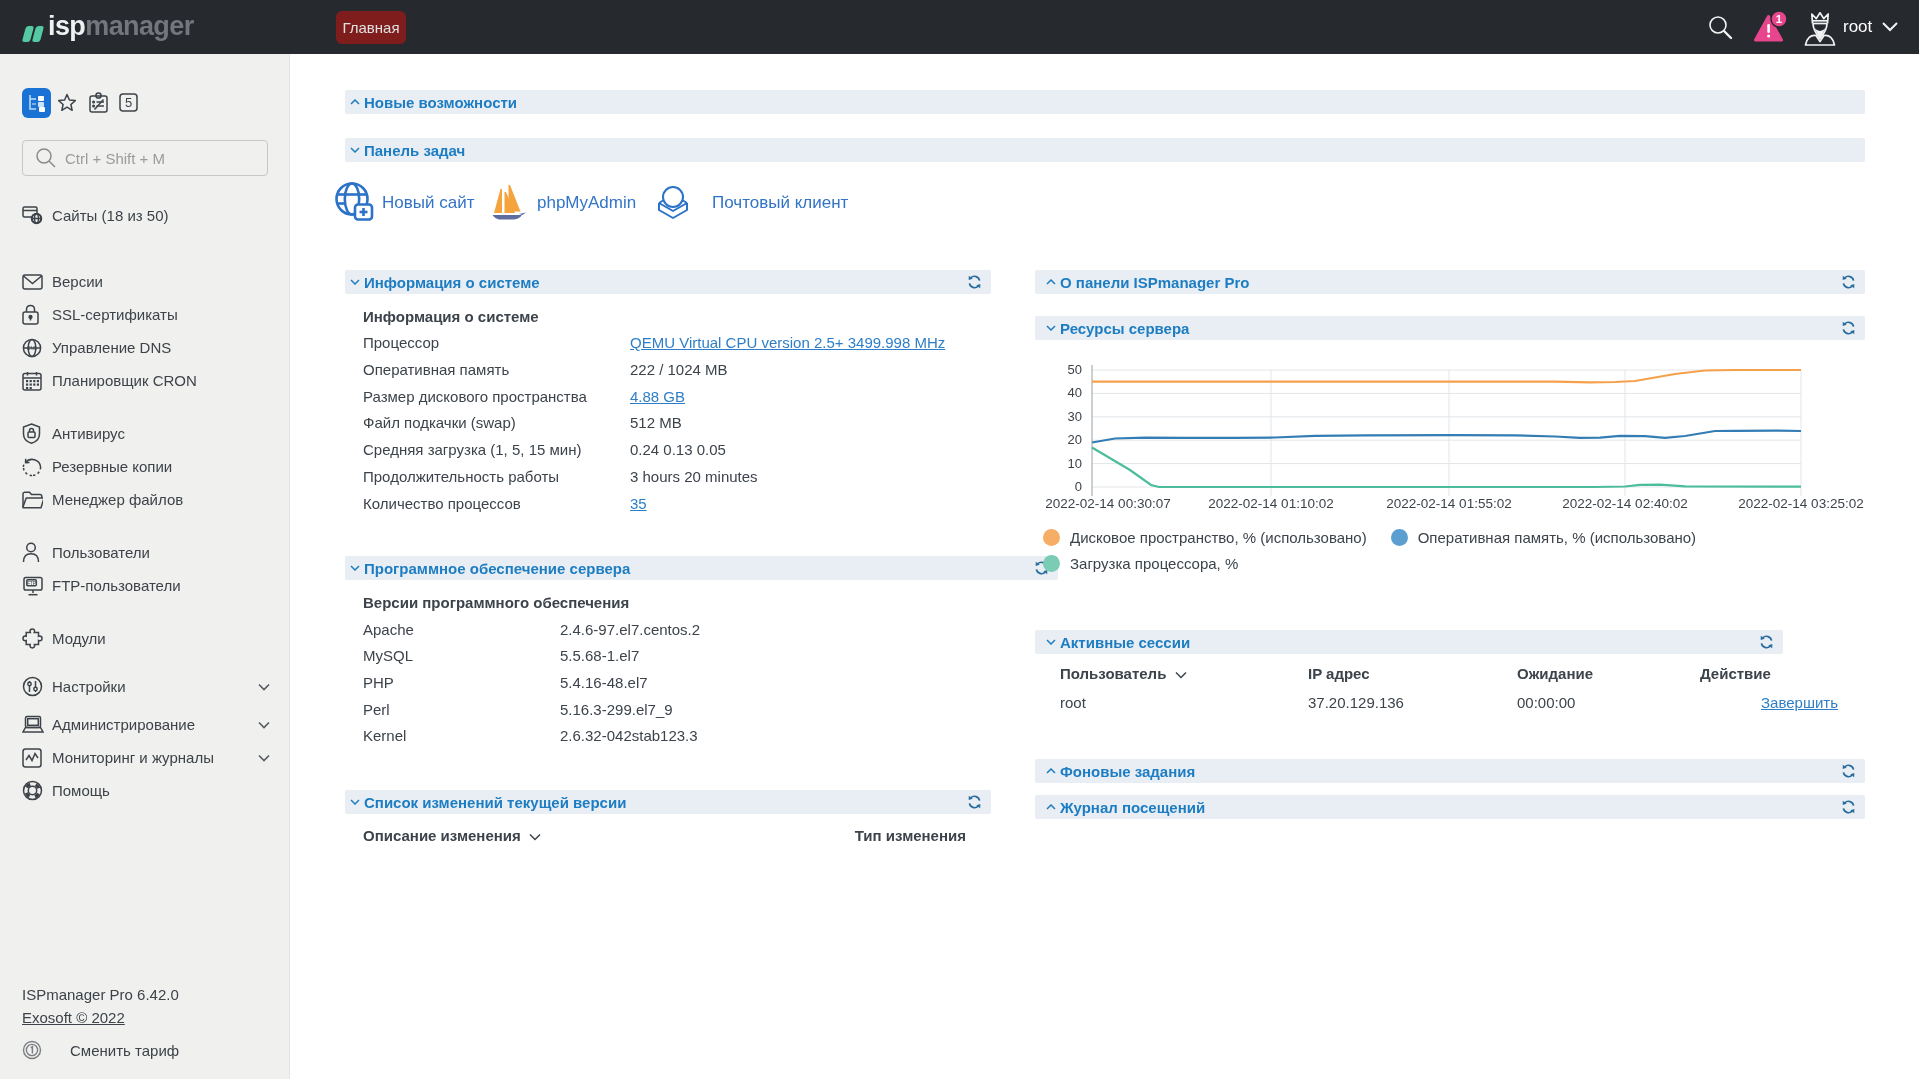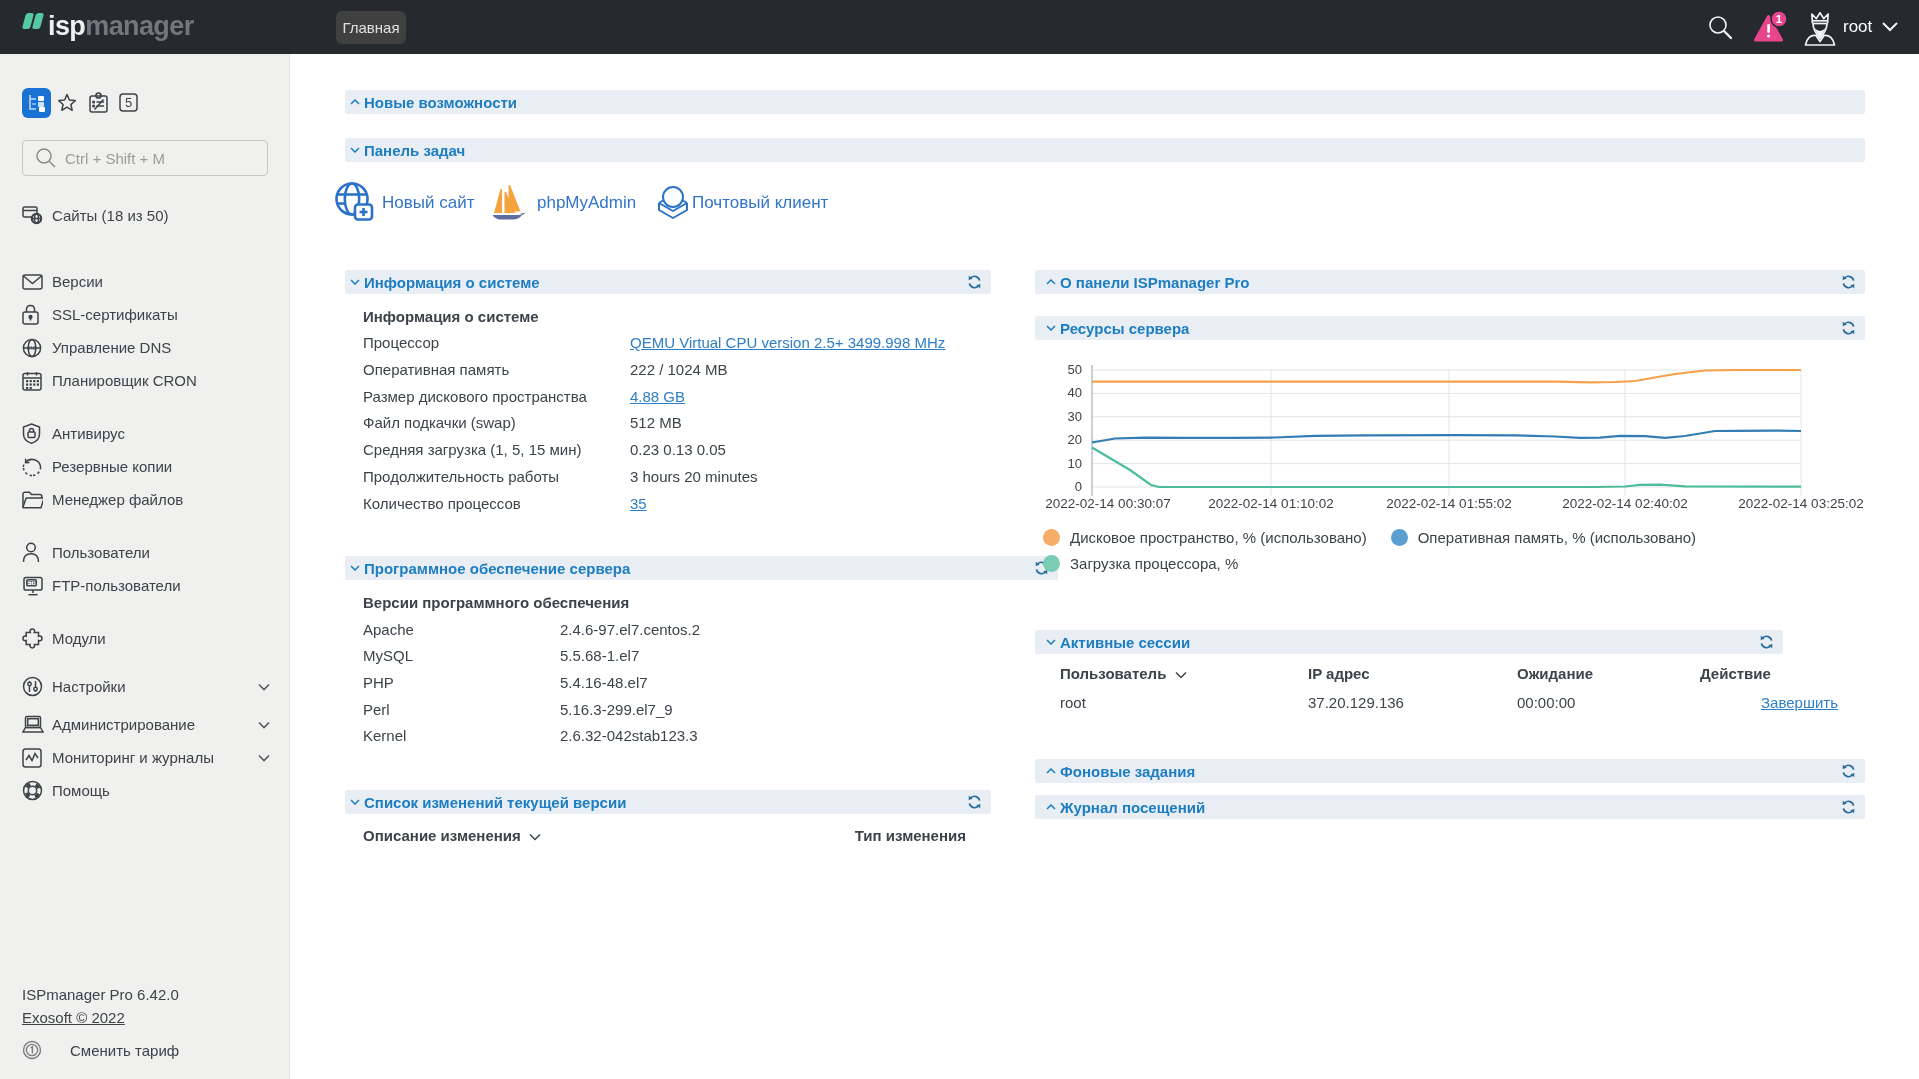--- a/index.html
+++ b/index.html
@@ -2,25 +2,25 @@
 <html lang="ru"><head>
 <meta charset="utf-8">
 <title>ispmanager</title>
 <style>
 *{margin:0;padding:0;box-sizing:border-box}
 html,body{width:1919px;height:1079px;overflow:hidden}
 body{position:relative;font-family:"Liberation Sans",sans-serif;background:#fff;color:#3c434b}
 .abs{position:absolute}
 
 .topbar{position:absolute;left:0;top:0;width:1919px;height:54px;background:#26292e}
-.logo{position:absolute;left:24px;top:11px;display:flex;align-items:flex-start}
+.logo{position:absolute;left:24px;top:11px;display:flex;align-items:flex-end}
 .slash{display:inline-block;width:7.5px;height:16px;background:#55c9a2;border-radius:2.5px;transform:skewX(-15deg);margin-right:2.5px;margin-top:2px}
 .logo-isp{font-size:27px;font-weight:bold;color:#eff0f1;letter-spacing:-0.6px;margin-left:4px}
 .logo-man{font-size:27px;font-weight:bold;color:#73777d;letter-spacing:-0.6px}
-.btn-home{position:absolute;left:336px;top:11px;width:70px;height:33px;background:#404040;border-radius:6px;color:#dfe0e0;font-size:15px;display:flex;align-items:center;justify-content:center}
+.btn-home{position:absolute;left:336px;top:11px;width:70px;height:33px;background:#7f1d1d;border-radius:6px;color:#dfe0e0;font-size:15px;display:flex;align-items:center;justify-content:center}
 .tb-ic{position:absolute;top:0;height:54px;display:flex;align-items:center}
 .root-txt{color:#fff;font-size:17px}
 
 .sidebar{position:absolute;left:0;top:54px;width:290px;height:1025px;background:#f0f0ef;border-right:1px solid #e3e3e2}
 .sq-act{position:absolute;left:22px;top:34px;width:29px;height:30px;background:#1a72d4;border-radius:6px;display:flex;align-items:center;justify-content:center}
 .side-ic{position:absolute;display:flex;align-items:center;justify-content:center}
 .search{position:absolute;left:22px;top:86px;width:246px;height:36px;border:1px solid #c7c7c6;border-radius:4px;display:flex;align-items:center;color:#9b9b9a;font-size:15px}
 .menu-item{position:absolute;left:0;width:290px;height:33px;display:flex;align-items:center;font-size:15px;color:#3d4349}
 .menu-item svg{position:absolute;left:22px}
 .menu-item .txt{position:absolute;left:52px}
@@ -326,21 +326,21 @@
   </svg>
   <span style="margin-left:11px">phpMyAdmin</span>
 </div>
 <div class="task" style="left:656px;top:184px;height:38px">
   <svg width="34" height="38" viewBox="0 0 34 38" fill="none" stroke="#2b72c8" stroke-width="2">
     <path d="M3 19 L3 26 L17 34 L31 26 L31 19" stroke-linejoin="round"></path>
     <path d="M3 19 L17 27 L31 19" stroke-linejoin="round"></path>
     <circle cx="17" cy="13" r="10" fill="#fff"></circle>
     <path d="M3 19 L7 16.5 M31 19 L27 16.5" stroke-linejoin="round"></path>
   </svg>
-  <span style="margin-left:2px">Почтовый клиент</span>
+  <span style="margin-left:22px">Почтовый клиент</span>
 </div>
 
 <div class="hbar" style="left:345px;top:270px;width:646px">
   <svg class="chv" width="10" height="6" viewBox="0 0 10 6" fill="none" stroke="#1d7dc2" stroke-width="1.5">
       <path d="M1 1 L5 5 L9 1"></path>
     </svg>
   <span class="ttl">Информация о системе</span>
   <svg class="rf" width="15" height="15" viewBox="0 0 16 16">
       <use href="#rficon"></use>
     </svg>
@@ -348,21 +348,21 @@
 <div class="row" style="left:363px;top:308px;font-weight:bold">Информация о системе</div>
 <div class="row lbl" style="top:334px">Процессор</div>
 <div class="row val" style="top:334px"><a class="lnk">QEMU Virtual CPU version 2.5+ 3499.998 MHz</a></div>
 <div class="row lbl" style="top:361px">Оперативная память</div>
 <div class="row val" style="top:361px">222 / 1024 MB</div>
 <div class="row lbl" style="top:388px">Размер дискового пространства</div>
 <div class="row val" style="top:388px"><a class="lnk">4.88 GB</a></div>
 <div class="row lbl" style="top:414px">Файл подкачки (swap)</div>
 <div class="row val" style="top:414px">512 MB</div>
 <div class="row lbl" style="top:441px">Средняя загрузка (1, 5, 15 мин)</div>
-<div class="row val" style="top:441px">0.23 0.13 0.05</div>
+<div class="row val" style="top:441px">0.24 0.13 0.05</div>
 <div class="row lbl" style="top:468px">Продолжительность работы</div>
 <div class="row val" style="top:468px">3 hours 20 minutes</div>
 <div class="row lbl" style="top:495px">Количество процессов</div>
 <div class="row val" style="top:495px"><a class="lnk">35</a></div>
 
 <div class="hbar" style="left:345px;top:556px;width:713px">
   <svg class="chv" width="10" height="6" viewBox="0 0 10 6" fill="none" stroke="#1d7dc2" stroke-width="1.5">
       <path d="M1 1 L5 5 L9 1"></path>
     </svg>
   <span class="ttl">Программное обеспечение сервера</span>

